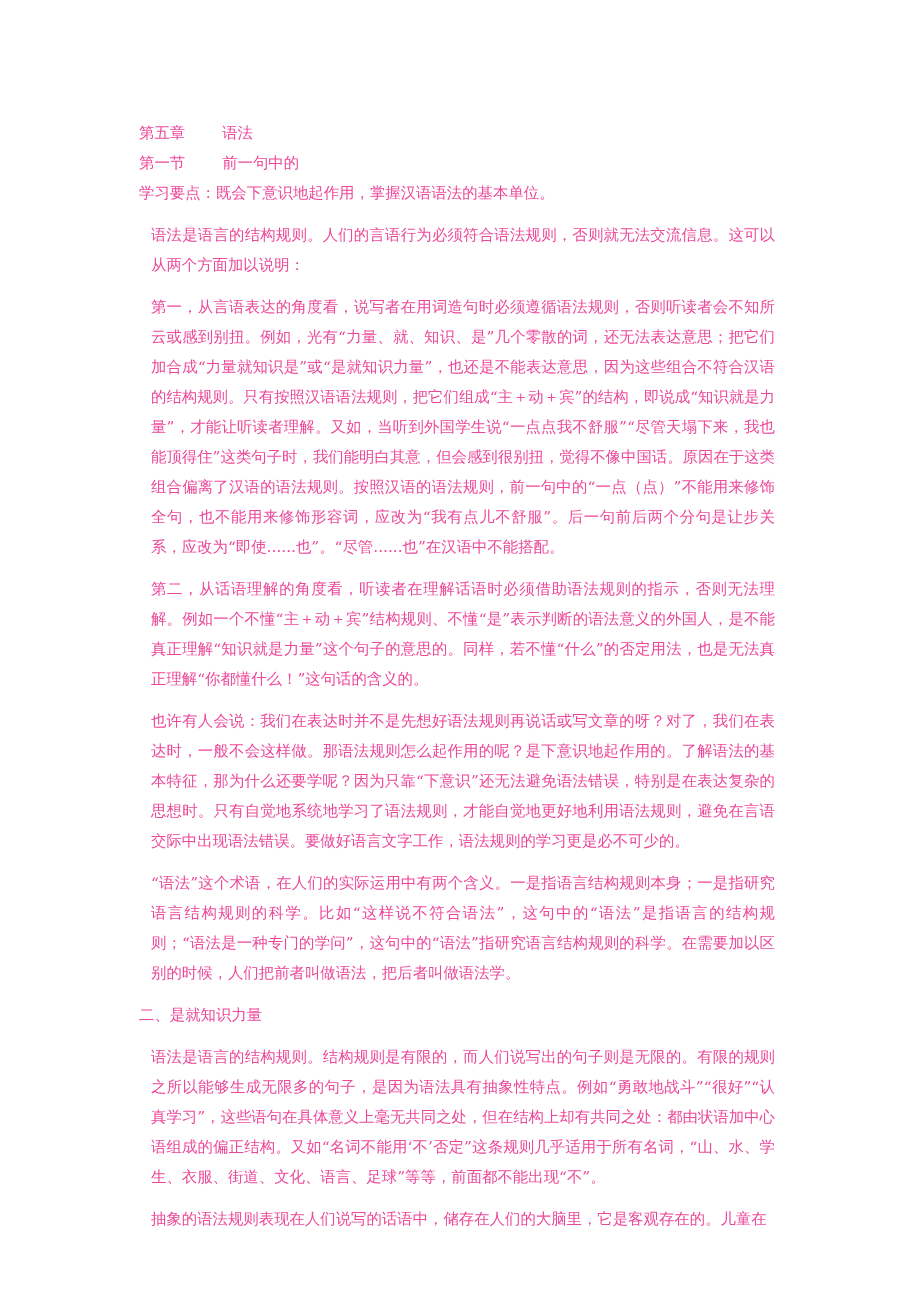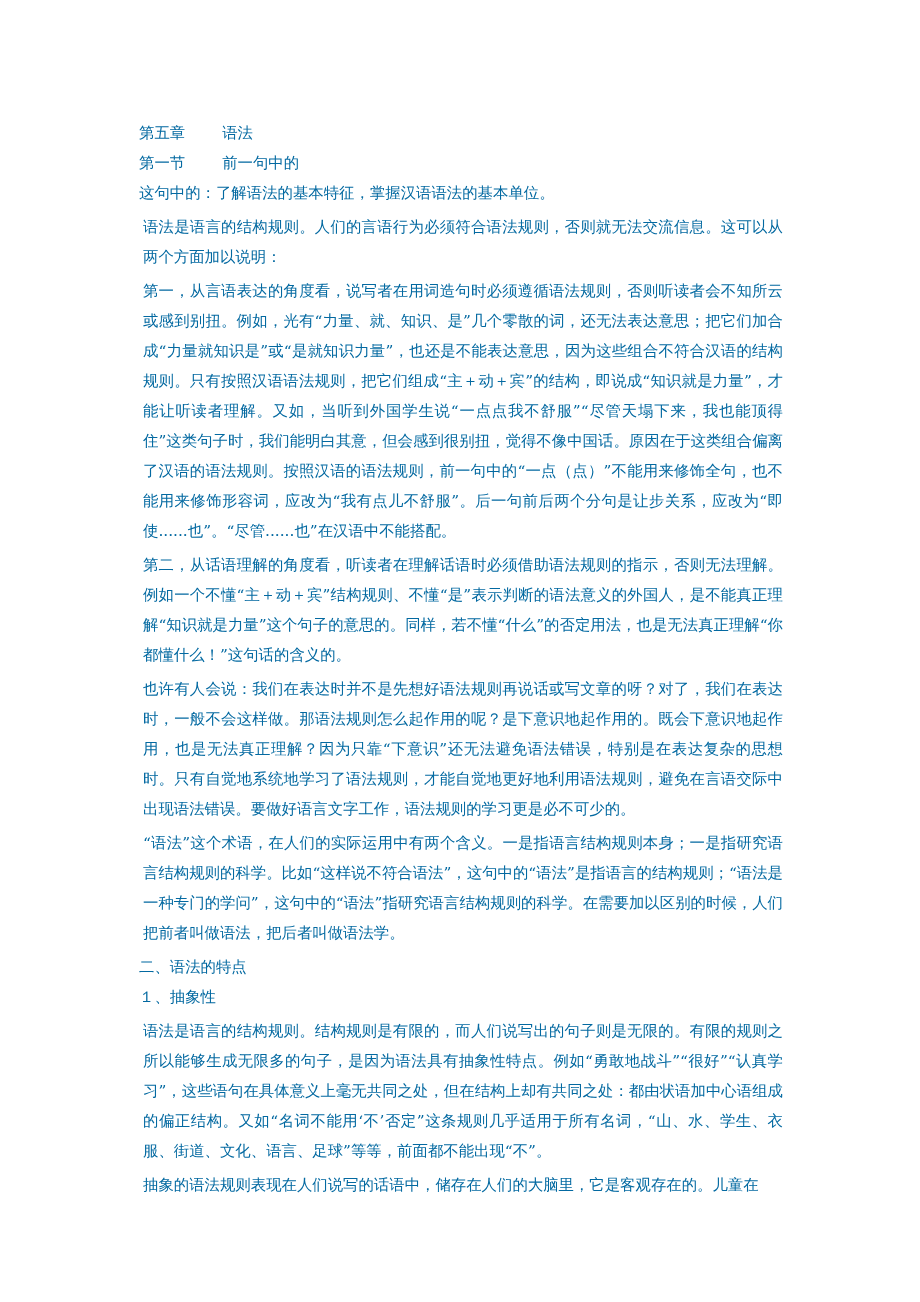--- a/index.html
+++ b/index.html
@@ -4,37 +4,36 @@
 <style>
   html, body { margin: 0; padding: 0; background: #ffffff; }
   body { width: 920px; height: 1302px; overflow: hidden; position: relative; }
   .page {
     position: absolute;
     left: 139px;
     top: 118px;
     width: 648px;
     font-family: "DejaVu Serif", "Liberation Serif", serif;
     font-size: 15.4px;
-    color: #0369a1;
+    color: #ec4899;
     line-height: 30px;
   }
   .line { display: block; white-space: pre; }
-  .para { display: block; text-align: justify; text-align-last: left; margin: 4px; }
+  .para { display: block; text-align: justify; text-align-last: left; margin: 12px; }
   .heading-row { display: block; white-space: pre; }
   .heading-row .gap { display: inline-block; width: 37px; }
 </style>
 </head>
 <body>
 
 <div class="page">
   <div class="heading-row"><span>第五章</span><span class="gap"></span><span>语法</span></div>
   <div class="heading-row"><span>第一节</span><span class="gap"></span><span>前一句中的</span></div>
-  <div class="line">这句中的：了解语法的基本特征，掌握汉语语法的基本单位。</div>
+  <div class="line">学习要点：既会下意识地起作用，掌握汉语语法的基本单位。</div>
   <p class="para">语法是语言的结构规则。人们的言语行为必须符合语法规则，否则就无法交流信息。这可以从两个方面加以说明：</p>
   <p class="para">第一，从言语表达的角度看，说写者在用词造句时必须遵循语法规则，否则听读者会不知所云或感到别扭。例如，光有“力量、就、知识、是”几个零散的词，还无法表达意思；把它们加合成“力量就知识是”或“是就知识力量”，也还是不能表达意思，因为这些组合不符合汉语的结构规则。只有按照汉语语法规则，把它们组成“主＋动＋宾”的结构，即说成“知识就是力量”，才能让听读者理解。又如，当听到外国学生说“一点点我不舒服”“尽管天塌下来，我也能顶得住”这类句子时，我们能明白其意，但会感到很别扭，觉得不像中国话。原因在于这类组合偏离了汉语的语法规则。按照汉语的语法规则，前一句中的“一点（点）”不能用来修饰全句，也不能用来修饰形容词，应改为“我有点儿不舒服”。后一句前后两个分句是让步关系，应改为“即使......也”。“尽管......也”在汉语中不能搭配。</p>
   <p class="para">第二，从话语理解的角度看，听读者在理解话语时必须借助语法规则的指示，否则无法理解。例如一个不懂“主＋动＋宾”结构规则、不懂“是”表示判断的语法意义的外国人，是不能真正理解“知识就是力量”这个句子的意思的。同样，若不懂“什么”的否定用法，也是无法真正理解“你都懂什么！”这句话的含义的。</p>
-  <p class="para">也许有人会说：我们在表达时并不是先想好语法规则再说话或写文章的呀？对了，我们在表达时，一般不会这样做。那语法规则怎么起作用的呢？是下意识地起作用的。既会下意识地起作用，也是无法真正理解？因为只靠“下意识”还无法避免语法错误，特别是在表达复杂的思想时。只有自觉地系统地学习了语法规则，才能自觉地更好地利用语法规则，避免在言语交际中出现语法错误。要做好语言文字工作，语法规则的学习更是必不可少的。</p>
+  <p class="para">也许有人会说：我们在表达时并不是先想好语法规则再说话或写文章的呀？对了，我们在表达时，一般不会这样做。那语法规则怎么起作用的呢？是下意识地起作用的。了解语法的基本特征，那为什么还要学呢？因为只靠“下意识”还无法避免语法错误，特别是在表达复杂的思想时。只有自觉地系统地学习了语法规则，才能自觉地更好地利用语法规则，避免在言语交际中出现语法错误。要做好语言文字工作，语法规则的学习更是必不可少的。</p>
   <p class="para">“语法”这个术语，在人们的实际运用中有两个含义。一是指语言结构规则本身；一是指研究语言结构规则的科学。比如“这样说不符合语法”，这句中的“语法”是指语言的结构规则；“语法是一种专门的学问”，这句中的“语法”指研究语言结构规则的科学。在需要加以区别的时候，人们把前者叫做语法，把后者叫做语法学。</p>
-  <div class="line">二、语法的特点</div>
-  <div class="line">１、抽象性</div>
+  <div class="line">二、是就知识力量</div>
   <p class="para">语法是语言的结构规则。结构规则是有限的，而人们说写出的句子则是无限的。有限的规则之所以能够生成无限多的句子，是因为语法具有抽象性特点。例如“勇敢地战斗”“很好”“认真学习”，这些语句在具体意义上毫无共同之处，但在结构上却有共同之处：都由状语加中心语组成的偏正结构。又如“名词不能用‘不’否定”这条规则几乎适用于所有名词，“山、水、学生、衣服、街道、文化、语言、足球”等等，前面都不能出现“不”。</p>
   <p class="para">抽象的语法规则表现在人们说写的话语中，储存在人们的大脑里，它是客观存在的。儿童在</p>
 </div>
 
 </body></html>

